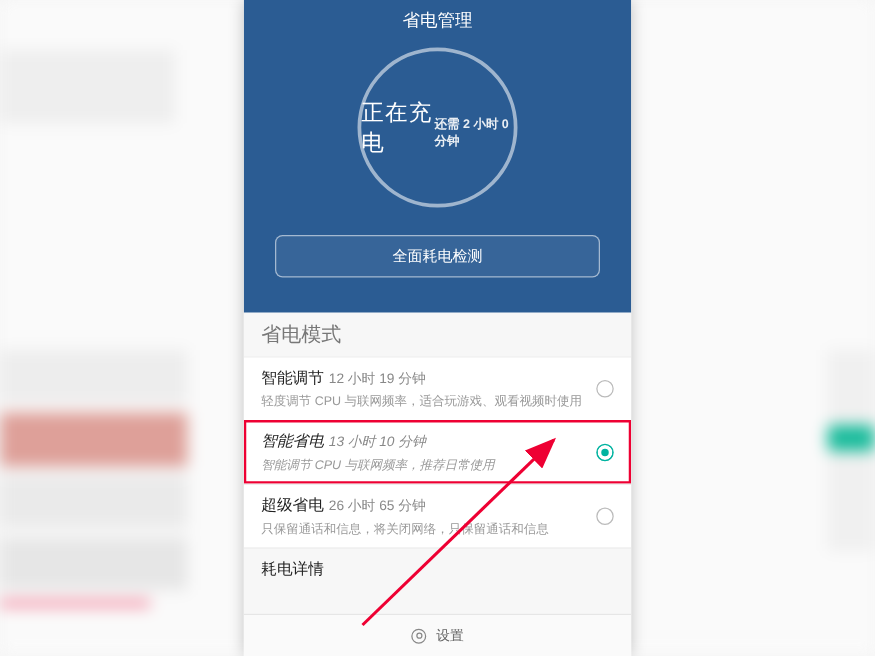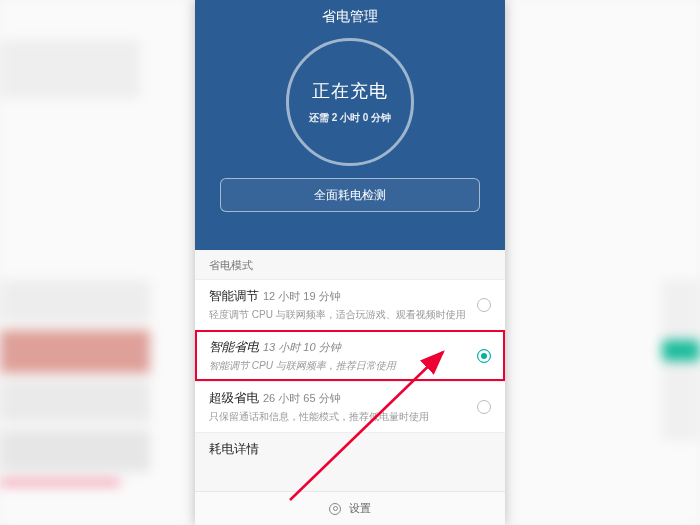--- a/index.html
+++ b/index.html
@@ -45,37 +45,37 @@
   .title-bar {
     width: 100%; text-align: center;
     font-size: 14px; font-weight: 500;
     padding: 8px 0 6px;
   }
   .ring {
     margin-top: 6px;
     width: 128px; height: 128px;
     border: 3px solid rgba(255,255,255,.55);
     border-radius: 50%;
-    display: flex; flex-direction: column;
+    display: flex; flex-direction: row;
     align-items: center; justify-content: center;
   }
   .ring .status { font-size: 18px; font-weight: 500; letter-spacing: 1px; }
   .ring .sub    { font-size: 10px; opacity: .9; margin-top: 8px; font-weight: bold; }
   .detect-btn {
-    margin-top: 12px;
+    margin-top: 22px;
     width: 260px; height: 34px;
     border: 1px solid rgba(255,255,255,.55);
     border-radius: 6px;
     background: rgba(255,255,255,.06);
     display: flex; align-items: center; justify-content: center;
     font-size: 12px; color: #fff;
   }
 
   .list { flex: 1; background: #f7f7f7; overflow: hidden; font-size: 12px; color:#333; }
-  .section-label { padding: 8px 14px 6px; color:#777; font-size: 11px; background:#f7f7f7; }
+  .section-label { padding: 8px 14px 6px; color:#777; font-size: 16px; background:#f7f7f7; }
   .row {
     background: #fff;
     border-top: 1px solid #eee;
     padding: 8px 14px 8px 14px;
     position: relative;
     display: flex; align-items: center;
   }
   .row .text { flex: 1; }
   .row .name { font-size: 12.5px; color:#222; }
   .row .time { font-size: 11px; color:#888; margin-left: 4px; }
@@ -155,21 +155,21 @@
       <div class="text">
         <div><span class="name">智能省电</span><span class="time">13 小时 10 分钟</span></div>
         <div class="desc">智能调节 CPU 与联网频率，推荐日常使用</div>
       </div>
       <div class="radio on"></div>
     </div>
 
     <div class="row">
       <div class="text">
         <div><span class="name">超级省电</span><span class="time">26 小时 65 分钟</span></div>
-        <div class="desc">只保留通话和信息，性能模式，推荐低电量时使用</div>
+        <div class="desc">只保留通话和信息，将关闭网络，只保留通话和信息</div>
       </div>
       <div class="radio"></div>
     </div>
 
     <div class="row" style="background:#f7f7f7;">
       <div class="text"><span class="name">耗电详情</span></div>
     </div>
   </div>
 
   <div class="footer">

